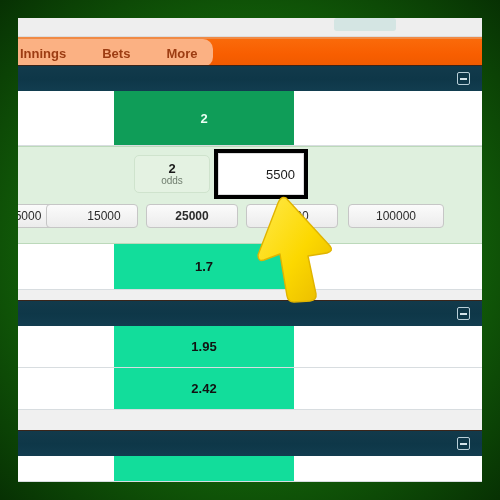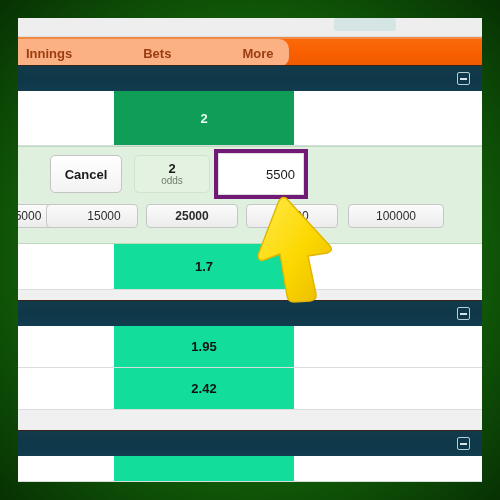--- a/index.html
+++ b/index.html
@@ -70,24 +70,23 @@
   }
   .nav-tabs {
     position: absolute;
     left: 0; top: 0;
     height: 28px;
     background: #fbb183;
     border-top-right-radius: 10px;
     border-bottom-right-radius: 10px;
     display: flex;
     align-items: center;
-    padding-left: 8px;
+    padding-left: 2px;
     padding-right: 16px;
     box-sizing: border-box;
-    gap: 35px;
   }
   .nav-tab {
     color: #9c3c12;
     font-size: 13px;
     font-weight: bold;
     margin-right: 36px;
     white-space: nowrap;
     cursor: pointer;
   }
   .nav-tab:last-child { margin-right: 0; }
@@ -189,21 +188,21 @@
     align-items: center; justify-content: center;
     box-sizing: border-box;
   }
   .odds-box .val { font-size: 13px; font-weight: bold; color: #1a1a1a; line-height: 13px; }
   .odds-box .lbl { font-size: 10px; color: #6f7d6e; line-height: 12px; }
 
   .stake-wrap {
     position: absolute;
     left: 196px; top: -6px;
     width: 94px; height: 50px;
-    border: 4px solid #701a75;
+    border: 4px solid #000000;
     background: #f42b36;
     box-sizing: border-box;
   }
   .stake-input {
     position: absolute;
     left: 0; top: 0;
     width: 86px; height: 42px;
     background: #ffffff;
     border: 1px solid #dddddd;
     font-size: 13px;
@@ -294,21 +293,20 @@
     </div>
 
     <div class="odds-row" style="top:73px; height:55px;">
       <div class="odds-cell dark">2</div>
     </div>
 
     <div class="betslip">
 
       <div class="slip-row1">
 
-        <div class="btn-cancel">Cancel</div>
 
         <div class="odds-box">
           <div class="val">2</div>
           <div class="lbl">odds</div>
         </div>
 
         <div class="stake-wrap">
           <input class="stake-input" type="text" value="5500" style="">
         </div>
 

